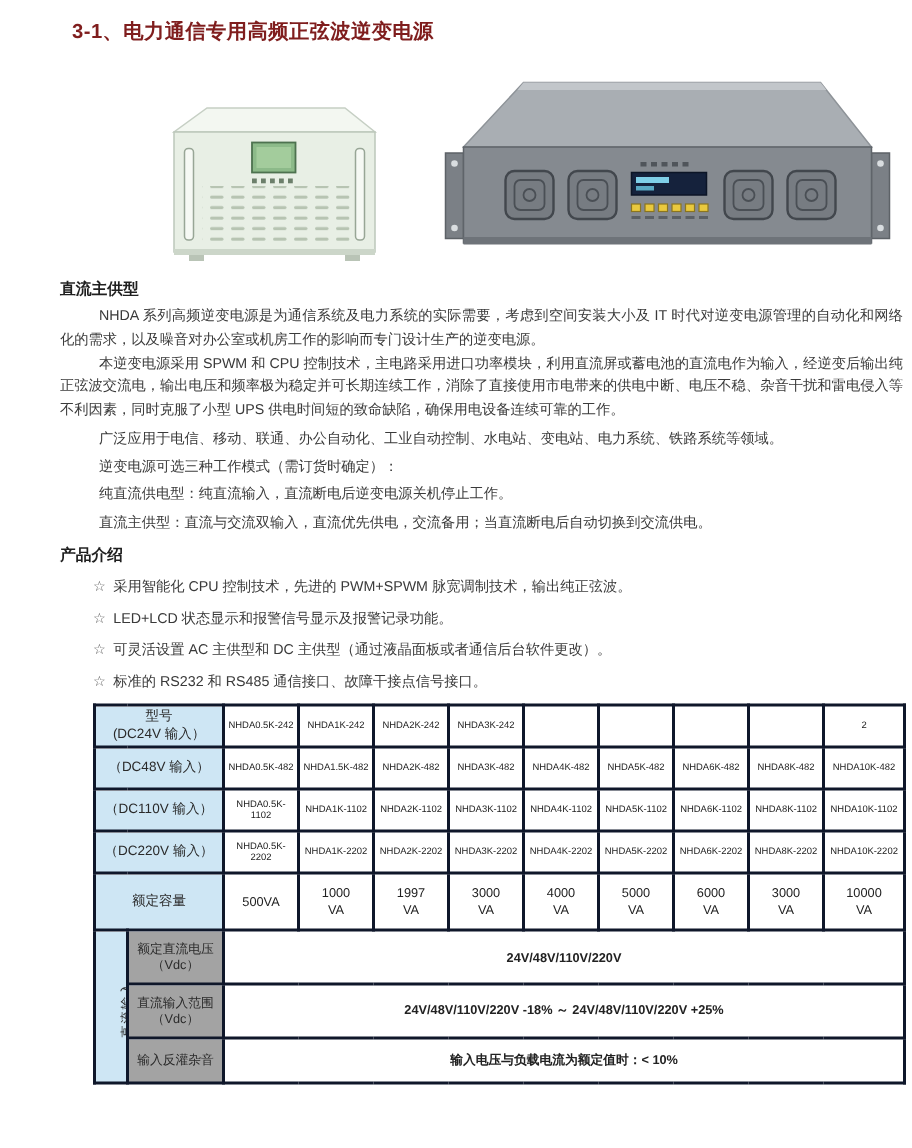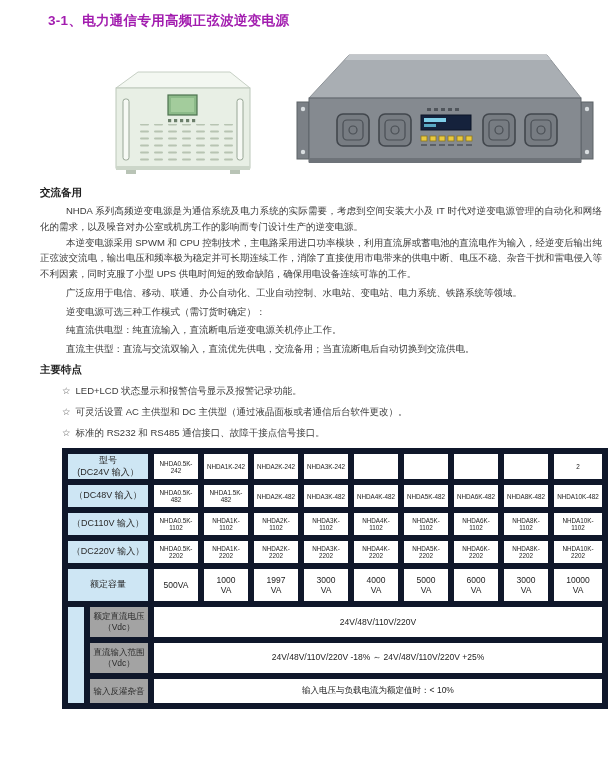--- a/index.html
+++ b/index.html
@@ -2,41 +2,41 @@
 <html><head>
 <meta charset="utf-8">
 <style>
   html,body { margin:0; padding:0; }
   body {
     width:608px; height:765px; background:#ffffff; position:relative; overflow:hidden;
     font-family:"Liberation Sans","DejaVu Sans",sans-serif; color:#3a3a3a;
   }
   .title {
     position:absolute; left:48px; top:12px;
-    font-size:13.5px; font-weight:bold; color:#a21caf; letter-spacing:0.3px;
+    font-size:13.5px; font-weight:bold; color:#7f1d1d; letter-spacing:0.3px;
   }
   .photos { position:absolute; top:48px; left:0; width:608px; height:142px; }
   .photo-left  { position:absolute; left:98px;  top:10px; }
   .photo-right { position:absolute; left:293px; top:0; }
 
   .content { position:absolute; left:40px; top:186px; width:562px; }
   .sec-heading { font-size:10.5px; font-weight:bold; color:#1f1f1f; margin:0 0 3px 0; }
   .body-p { font-size:9.5px; line-height:1.66; margin:0; text-align:justify; text-indent:26px; color:#3a3a3a; }
   .mode-p { margin-top:3px; }
   .features { margin:1px 0 5px 0; }
   .feat { font-size:9.5px; margin:8px 0; padding-left:22px; color:#3a3a3a; }
   .star { margin-right:5px; color:#5a5a5a; }
 
   table.spec { border-collapse:collapse; table-layout:fixed; width:540px; margin-left:22px; margin-top:3px; }
-  table.spec td { border:6px solid #0f172a; text-align:center; vertical-align:middle; padding:1px 2px; overflow:hidden; }
+  table.spec td { border:2px solid #0f172a; text-align:center; vertical-align:middle; padding:1px 2px; overflow:hidden; }
   td.lbl { background:#cee6f4; font-size:9px; color:#2a2a2a; white-space:pre-line; line-height:1.3; }
   td.mc  { font-size:6.3px; color:#222; }
   td.cc  { font-size:8.5px; color:#222; white-space:pre-line; line-height:1.25; }
   td.sub { background:#a3a3a3; font-size:8.5px; color:#2a2a2a; white-space:pre-line; line-height:1.3; }
-  td.val { font-size:8.5px; color:#222; }
+  td.val { font-size:8.5px; color:#222;font-weight:bold; }
   td.grp { background:#cee6f4; padding:0; }
   .vtext { display:inline-block; transform:rotate(-90deg); font-size:8.5px; white-space:nowrap; letter-spacing:1px; color:#2a2a2a; }
   tr.rm { height:28px; }
   tr.rc { height:38px; }
   tr.rp { height:36px; }
   tr.rp3 { height:30px; }
 </style>
 </head>
 <body>
 
@@ -122,30 +122,31 @@
           <rect x="155" y="96" width="6" height="2"></rect>
         <rect x="164" y="96" width="6" height="2"></rect>
           <rect x="173" y="96" width="6" height="2"></rect>
       </g>
     </svg>
   </div>
 </div>
 
 <div class="content">
 
-  <div class="sec-heading">交流备用</div>
+  <div class="sec-heading">直流主供型</div>
   <p class="body-p">NHDA 系列高频逆变电源是为通信系统及电力系统的实际需要，考虑到空间安装大小及 IT 时代对逆变电源管理的自动化和网络化的需求，以及噪音对办公室或机房工作的影响而专门设计生产的逆变电源。</p>
   <p class="body-p">本逆变电源采用 SPWM 和 CPU 控制技术，主电路采用进口功率模块，利用直流屏或蓄电池的直流电作为输入，经逆变后输出纯正弦波交流电，输出电压和频率极为稳定并可长期连续工作，消除了直接使用市电带来的供电中断、电压不稳、杂音干扰和雷电侵入等不利因素，同时克服了小型 UPS 供电时间短的致命缺陷，确保用电设备连续可靠的工作。</p>
   <p class="body-p mode-p">广泛应用于电信、移动、联通、办公自动化、工业自动控制、水电站、变电站、电力系统、铁路系统等领域。</p>
   <p class="body-p mode-p">逆变电源可选三种工作模式（需订货时确定）：</p>
   <p class="body-p mode-p">纯直流供电型：纯直流输入，直流断电后逆变电源关机停止工作。</p>
   <p class="body-p mode-p">直流主供型：直流与交流双输入，直流优先供电，交流备用；当直流断电后自动切换到交流供电。</p>
 
-  <div class="sec-heading" style="margin-top:6px;">主要特点</div>
+  <div class="sec-heading" style="margin-top:6px;">产品介绍</div>
   <div class="features">
+    <div class="feat"><span class="star">☆</span><span>采用智能化 CPU 控制技术，先进的 PWM+SPWM 脉宽调制技术，输出纯正弦波。</span></div>
     <div class="feat"><span class="star">☆</span><span>LED+LCD 状态显示和报警信号显示及报警记录功能。</span></div>
     <div class="feat"><span class="star">☆</span><span>可灵活设置 AC 主供型和 DC 主供型（通过液晶面板或者通信后台软件更改）。</span></div>
     <div class="feat"><span class="star">☆</span><span>标准的 RS232 和 RS485 通信接口、故障干接点信号接口。</span></div>
   </div>
 
 
   <table class="spec">
     <colgroup>
       <col style="width:22px">
         <col style="width:64px">

